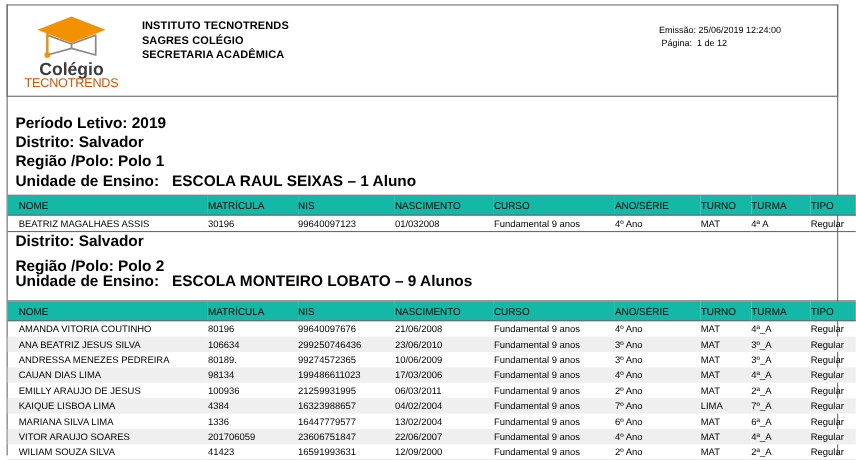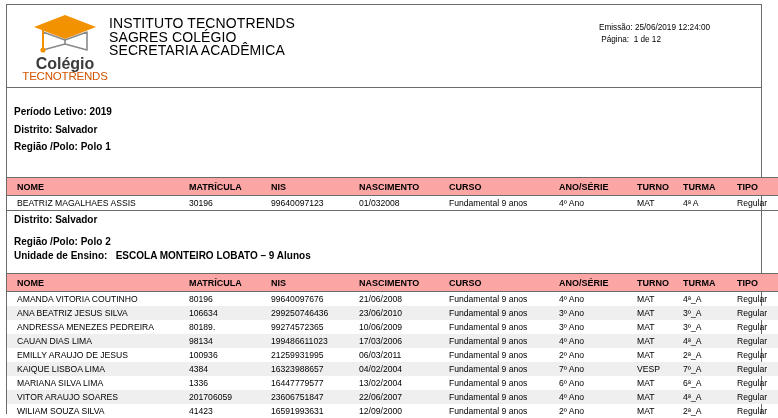--- a/index.html
+++ b/index.html
@@ -75,60 +75,60 @@
     font-size: 11.5px;
     font-weight: normal;
     color: #d35400;
     line-height: 13px;
     letter-spacing: -0.2px;
   }
 
   
   .inst-block {
     position: absolute;
-    left: 102px;
+    left: 122px;
     top: 12px;
-    font-size: 14px;
-    font-weight: normal;
+    font-size: 10px;
+    font-weight: bold;
     line-height: 13.5px;
     letter-spacing: 0.1px;
   }
 
   
   .emission-block {
     position: absolute;
     left: 592px;
     top: 17px;
     font-size: 8.2px;
     line-height: 12px;
   }
   .emission-block .row { white-space: pre; }
 
   
   .meta {
     position: absolute;
     left: 14px;
-    font-size: 10px;
+    font-size: 14px;
     font-weight: bold;
     white-space: pre;
     line-height: 11px;
   }
 
   
   .tbl {
     position: absolute;
     left: 7px;
     width: 754px;
     border-collapse: collapse;
     table-layout: fixed;
     font-size: 8.6px;
   }
   .tbl th {
-    background: #fca5a5;
-    font-weight: bold;
+    background: #14b8a6;
+    font-weight: normal;
     text-align: left;
     font-size: 9px;
     padding: 2px 0 2px 0;
     height: 13px;
     border-top: 1px solid #6b6b6b;
     border-bottom: 1px solid #6b6b6b;
     white-space: nowrap;
   }
   .tbl td {
     text-align: left;
@@ -186,20 +186,21 @@
         <div class="row"> <span>Página:</span>  <span>1 de 12</span></div>
       </div>
 
     </div>
   </div>
 
   <div class="meta" style="top:106px"><span>Período Letivo:</span> <span>2019</span></div>
 
   <div class="meta" style="top:124px"><span>Distrito:</span> <span>Salvador</span></div>
   <div class="meta" style="top:141px"><span>Região /Polo:</span> <span>Polo 1</span></div>
+  <div class="meta" style="top:159px"><span>Unidade de Ensino:</span>   <span>ESCOLA RAUL SEIXAS – 1 Aluno</span></div>
 
   <table class="tbl" style="top:177px">
     <thead>
       <tr>
         <th class="c-nome">NOME</th>
         <th class="c-matr">MATRÍCULA</th>
         <th class="c-nis">NIS</th>
         <th class="c-nasc">NASCIMENTO</th>
         <th class="c-curso">CURSO</th>
         <th class="c-ano">ANO/SÉRIE</th>
@@ -297,21 +298,21 @@
         <td class="c-turma">2ª_A</td>
         <td class="c-tipo">Regular</td>
       </tr>
       <tr class="alt">
         <td class="c-nome">KAIQUE LISBOA LIMA</td>
         <td class="c-matr">4384</td>
         <td class="c-nis">16323988657</td>
         <td class="c-nasc">04/02/2004</td>
         <td class="c-curso">Fundamental 9 anos</td>
         <td class="c-ano">7º Ano</td>
-        <td class="c-turno">VESP</td>
+        <td class="c-turno">LIMA</td>
         <td class="c-turma">7º_A</td>
         <td class="c-tipo">Regular</td>
       </tr>
       <tr>
         <td class="c-nome">MARIANA SILVA LIMA</td>
         <td class="c-matr">1336</td>
         <td class="c-nis">16447779577</td>
         <td class="c-nasc">13/02/2004</td>
         <td class="c-curso">Fundamental 9 anos</td>
         <td class="c-ano">6º Ano</td>

